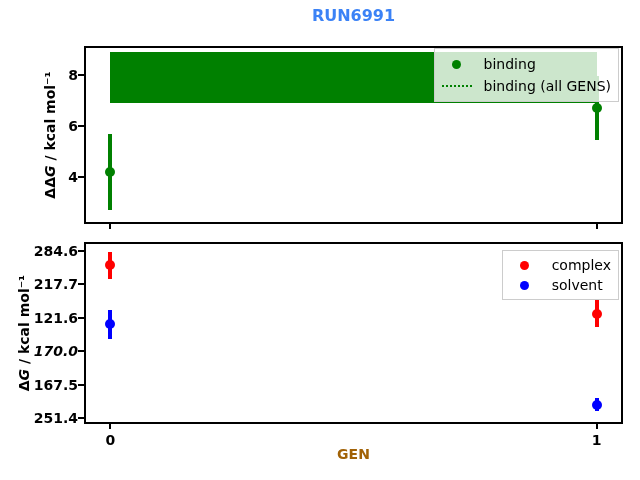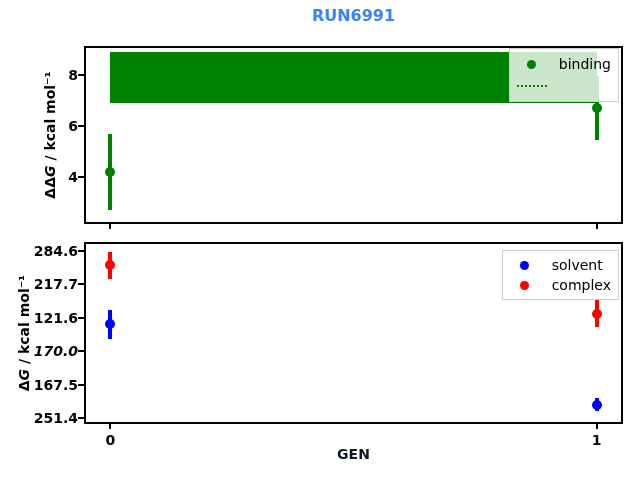--- a/index.html
+++ b/index.html
@@ -13,21 +13,21 @@
   .marker { position: absolute; width: 10px; height: 10px; border-radius: 50%; z-index: 3; }
   .tick { position: absolute; background: #000; z-index: 0; }
   .ytick { width: 6px; height: 2px; left: -8px; }
   .xtick { width: 2px; height: 5px; }
   .ticklabel { position: absolute; font-size: 14px; font-weight: bold; color: #000; line-height: 16px; white-space: nowrap; }
   .yticklabel { width: 48px; left: -56px; text-align: right; }
   .xticklabel { text-align: center; }
   .ylabel { position: absolute; font-size: 14px; font-weight: bold; color: #000; white-space: nowrap;
             transform: translate(-50%, -50%) rotate(-90deg); }
   .math { font-style: italic; }
-  .xlabel { position: absolute; left: 84px; top: 446px; width: 539px; text-align: center; font-size: 14px; font-weight: bold; color: #0f172a; }
+  .xlabel { position: absolute; left: 84px; top: 446px; width: 539px; text-align: center; font-size: 14px; font-weight: bold; color: #a16207; }
   .legend { position: absolute; z-index: 5; background: rgba(255,255,255,0.8); border: 1px solid #cccccc;
             border-radius: 0; padding: 4px 7px; display: flex; flex-direction: column; justify-content: center; margin-left: 47px; }
   .legend-row { display: flex; align-items: center; height: 22px; }
   .legend-bottom .legend-row { height: 20px; }
   .handle { width: 30px; flex: none; display: flex; align-items: center; justify-content: center; }
   .dot { width: 9px; height: 9px; border-radius: 50%; }
   .dotline { width: 30px; height: 0; border-top: 2px dotted #008000; }
   .legend-label { margin-left: 12px; font-size: 14px; color: #000; white-space: nowrap; }
   .legend-top { top: 0px; right: 2px; }
   .legend-bottom { top: 6px; right: 2px; }
@@ -48,20 +48,21 @@
       <div class="legend-row">
         <span class="handle">
             <span class="dot" style="background: rgb(0, 128, 0);"></span>
           </span>
         <span class="legend-label">binding</span>
       </div>
       <div class="legend-row">
         <span class="handle">
             <span class="dotline" style="border-top-color: rgb(0, 128, 0);"></span>
           </span>
+        <span class="legend-label">binding (all GENS)</span>
       </div>
     </div>
   <div class="tick ytick" style="top: 128.221px;"></div>
       <div class="ticklabel yticklabel" style="top: 121.221px;">4</div>
       <div class="tick ytick" style="top: 77.0441px;"></div>
       <div class="ticklabel yticklabel" style="top: 70.0441px;">6</div>
       <div class="tick ytick" style="top: 25.8676px;"></div>
       <div class="ticklabel yticklabel" style="top: 18.8676px;">8</div>
       <div class="tick xtick" style="left: 23.3182px; top: 176px;"></div>
       <div class="tick xtick" style="left: 509.682px; top: 176px;"></div>
@@ -69,29 +70,29 @@
       <div class="errorbar" style="left: 22.3182px; top: 85.7206px; height: 76.7647px; background: rgb(0, 128, 0);"></div>
       <div class="marker" style="left: 19.3182px; top: 119.103px; background: rgb(0, 128, 0);"></div>
       <div class="errorbar" style="left: 508.682px; top: 28.1471px; height: 63.9706px; background: rgb(0, 128, 0);"></div>
       <div class="marker" style="left: 505.682px; top: 55.1324px; background: rgb(0, 128, 0);"></div>
     </div>
 
   <div class="axes" id="ax1" style="left:84px; top:242px; width:535px; height:178px;">
     <div class="legend legend-bottom">
       <div class="legend-row">
         <span class="handle">
+            <span class="dot" style="background: rgb(255, 0, 0);"></span>
+          </span>
+        <span class="legend-label">complex</span>
+      </div>
+      <div class="legend-row">
+        <span class="handle">
             <span class="dot" style="background: rgb(0, 0, 255);"></span>
           </span>
         <span class="legend-label">solvent</span>
-      </div>
-      <div class="legend-row">
-        <span class="handle">
-            <span class="dot" style="background: rgb(255, 0, 0);"></span>
-          </span>
-        <span class="legend-label">complex</span>
       </div>
     </div>
   <div class="tick ytick" style="top: 172.985px;"></div>
       <div class="ticklabel yticklabel" style="top: 165.985px;">251.4</div>
       <div class="tick ytick" style="top: 139.526px;"></div>
       <div class="ticklabel yticklabel" style="top: 132.526px;">167.5</div>
       <div class="tick ytick" style="top: 106.068px;"></div>
       <div class="ticklabel yticklabel" style="top: 99.0677px; font-style: italic;">170.0</div>
       <div class="tick ytick" style="top: 72.609px;"></div>
       <div class="ticklabel yticklabel" style="top: 65.609px;">121.6</div>

